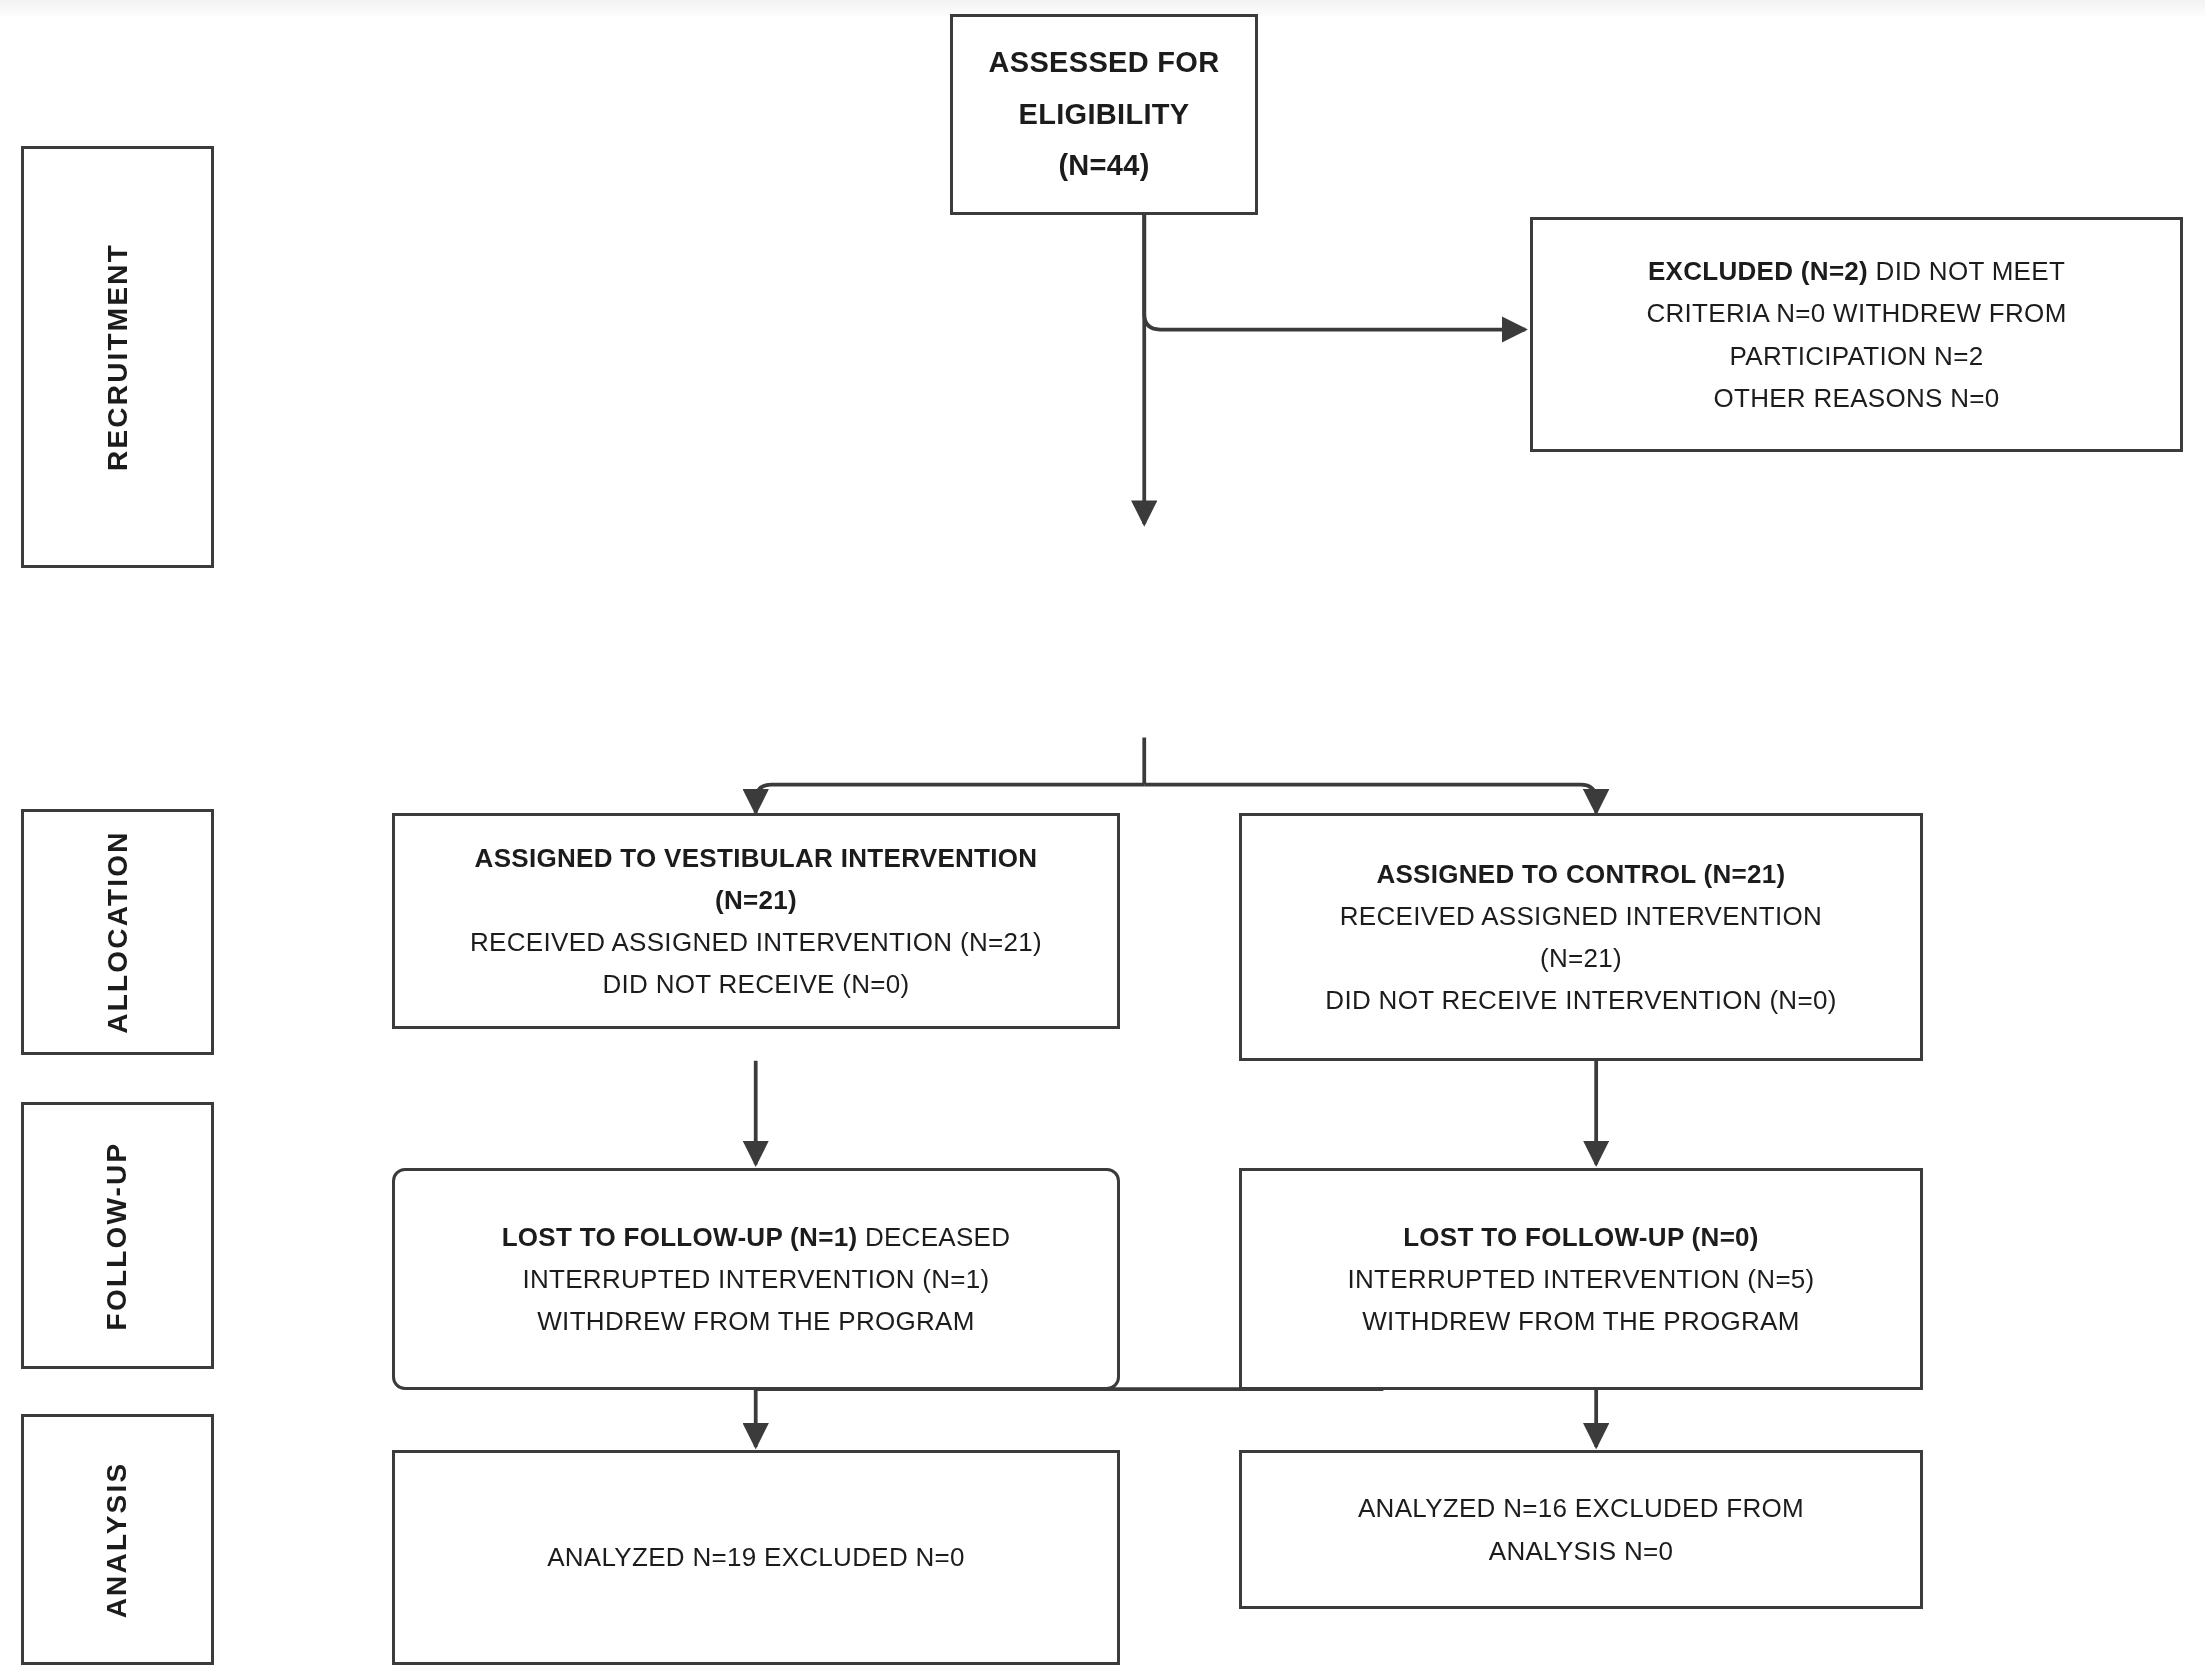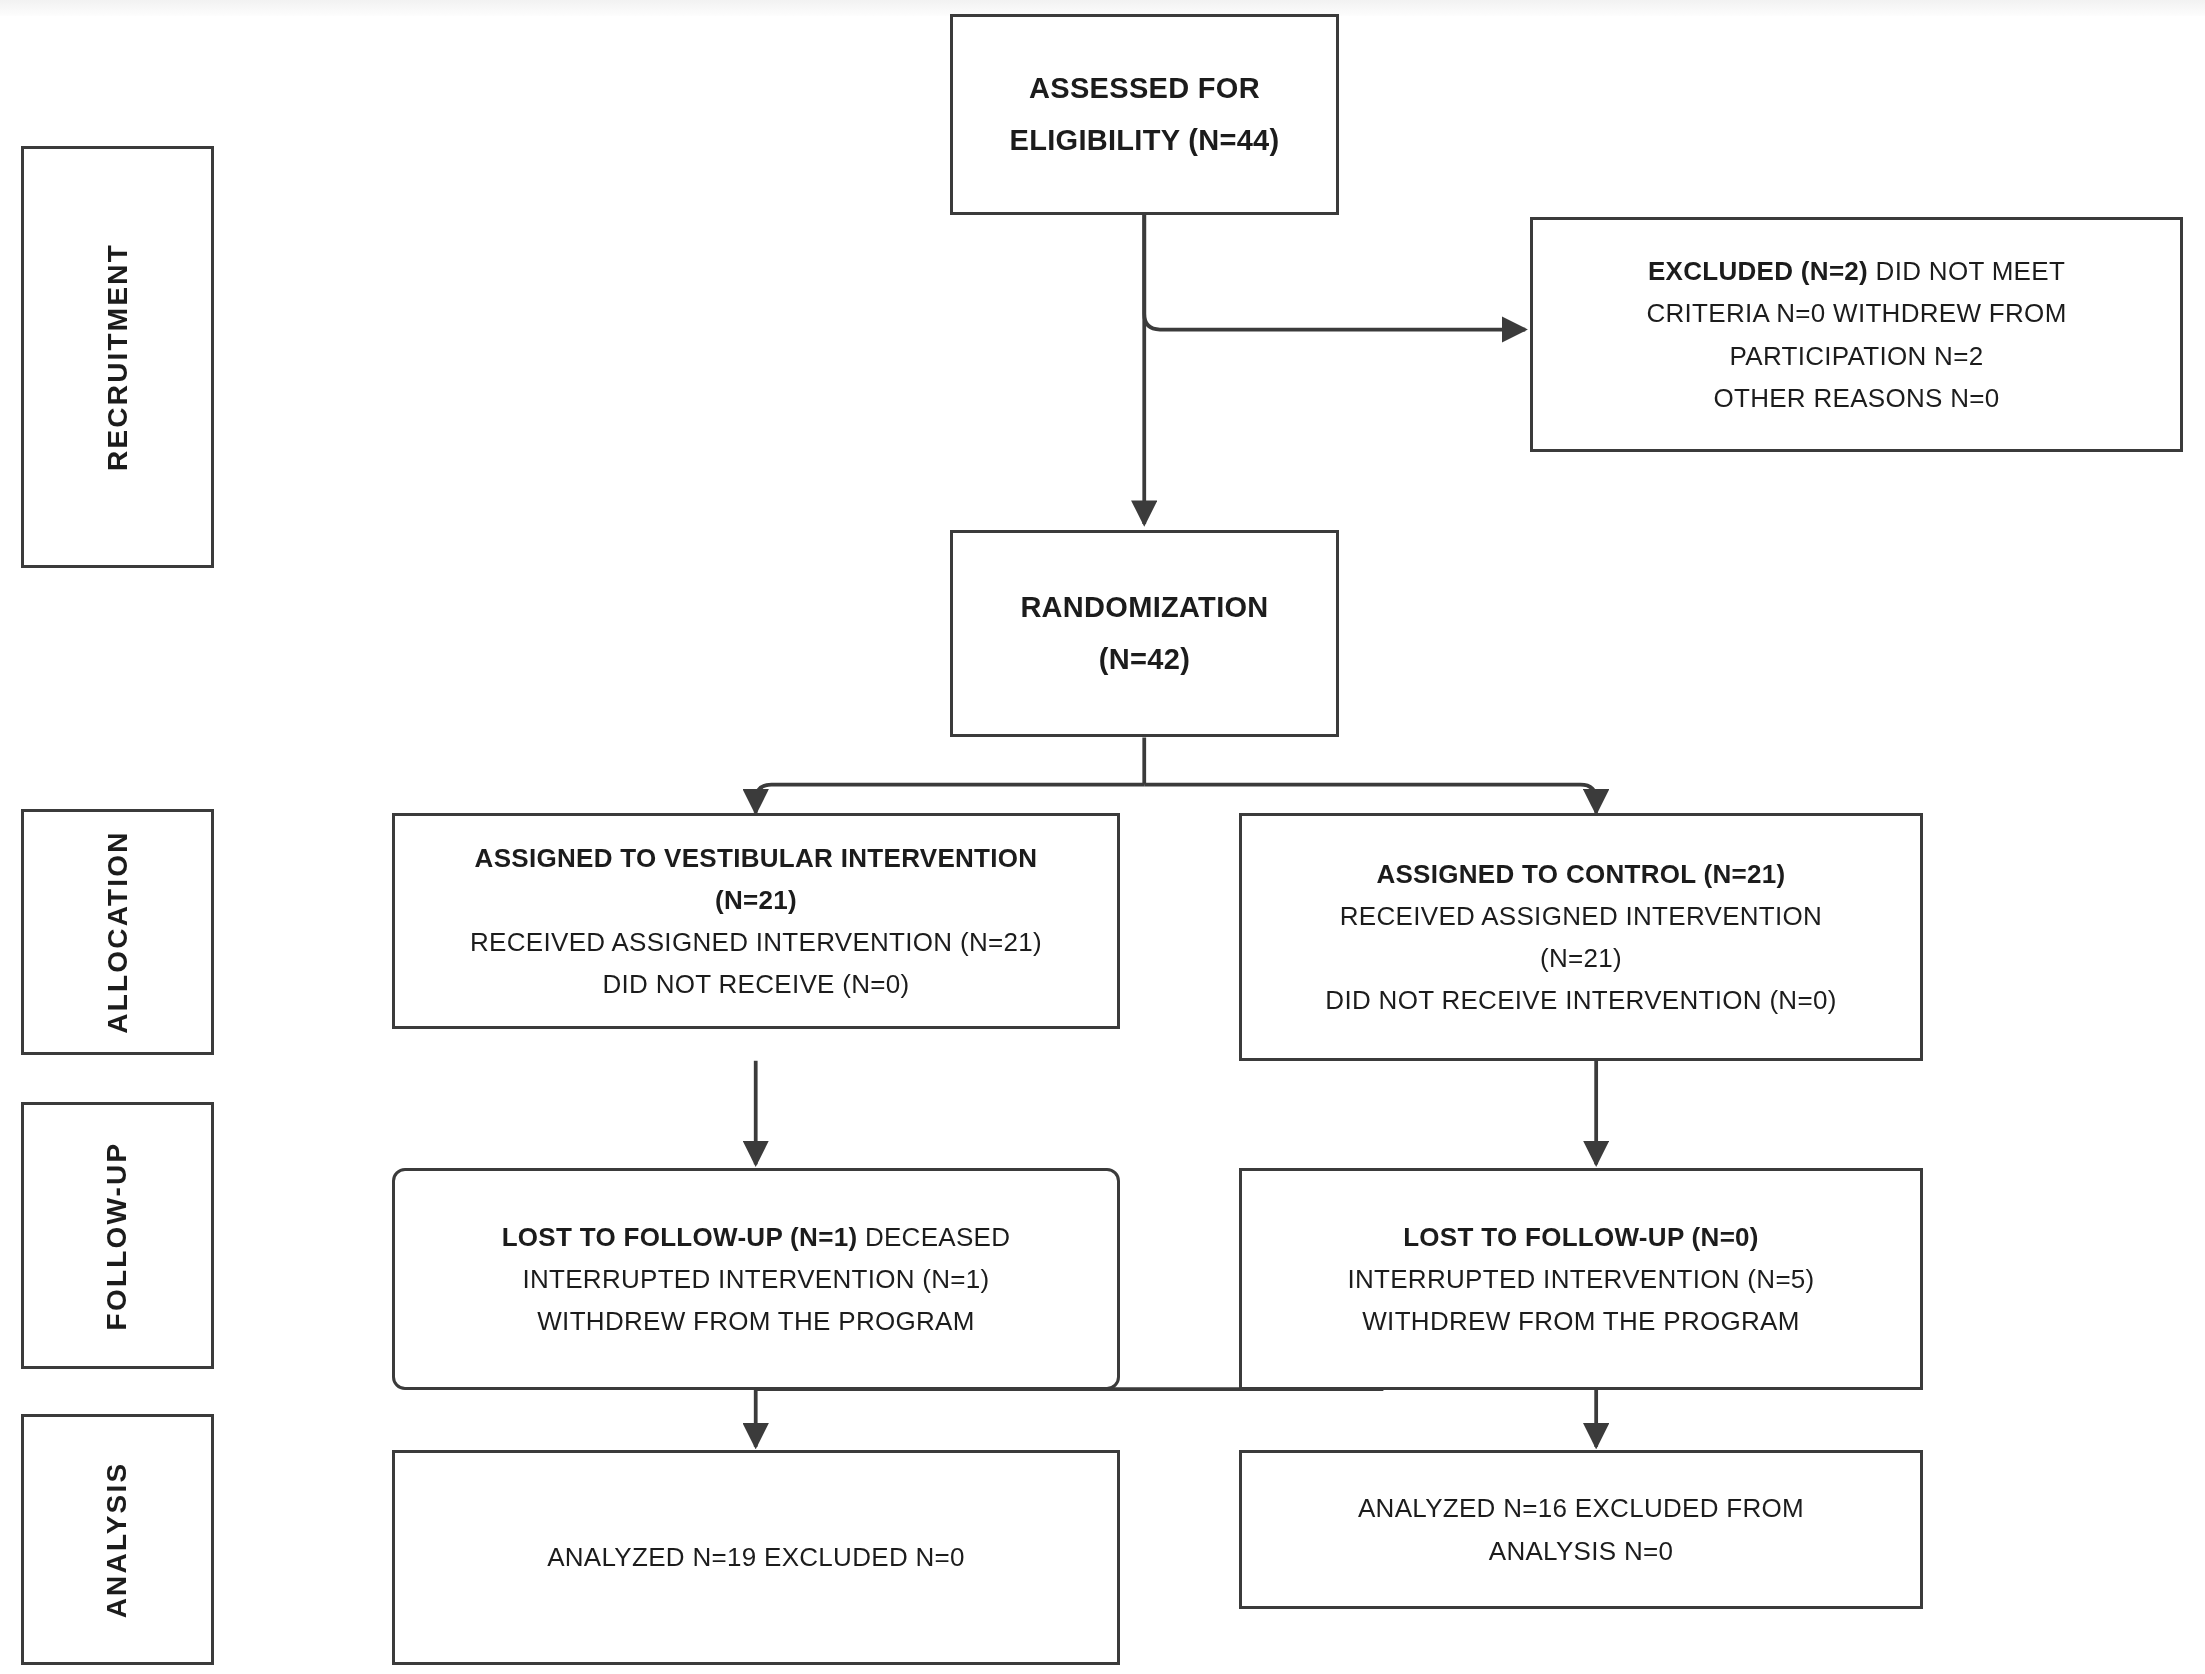--- a/index.html
+++ b/index.html
@@ -111,44 +111,38 @@
   </div>
 
   <div class="phase" style="left:21px; top:1102px; width:193px; height:267px;">
     <span class="phase-label">FOLLOW-UP</span>
   </div>
 
   <div class="phase" style="left:21px; top:1414px; width:193px; height:251px;">
     <span class="phase-label">ANALYSIS</span>
   </div>
 
-  <div class="node" style="left:950px; top:14px; width:389px; height:201px;">
+  <div class="node" style="left:950px; top:14px; width:308px; height:201px;">
     <div class="node-text big">
       <div class="b">ASSESSED FOR</div>
       <div class="b">ELIGIBILITY (N=44)</div>
     </div>
   </div>
 
   <div class="node" style="left:1530px; top:217px; width:653px; height:235px;">
     <div class="node-text">
       <div>
         <span class="b">EXCLUDED (N=2)</span><span> DID NOT MEET</span>
       </div>
       <div>CRITERIA N=0 WITHDREW FROM</div>
       <div>PARTICIPATION N=2</div>
       <div>OTHER REASONS N=0</div>
     </div>
   </div>
 
-  <div class="node" style="left:950px; top:530px; width:389px; height:207px;">
-    <div class="node-text big">
-      <div class="b">RANDOMIZATION</div>
-      <div class="b">(N=42)</div>
-    </div>
-  </div>
 
   <div class="node" style="left:392px; top:813px; width:728px; height:216px;">
     <div class="node-text">
       <div class="b">ASSIGNED TO VESTIBULAR INTERVENTION</div>
       <div class="b">(N=21)</div>
       <div>RECEIVED ASSIGNED INTERVENTION (N=21)</div>
       <div>DID NOT RECEIVE  (N=0)</div>
     </div>
   </div>
 

